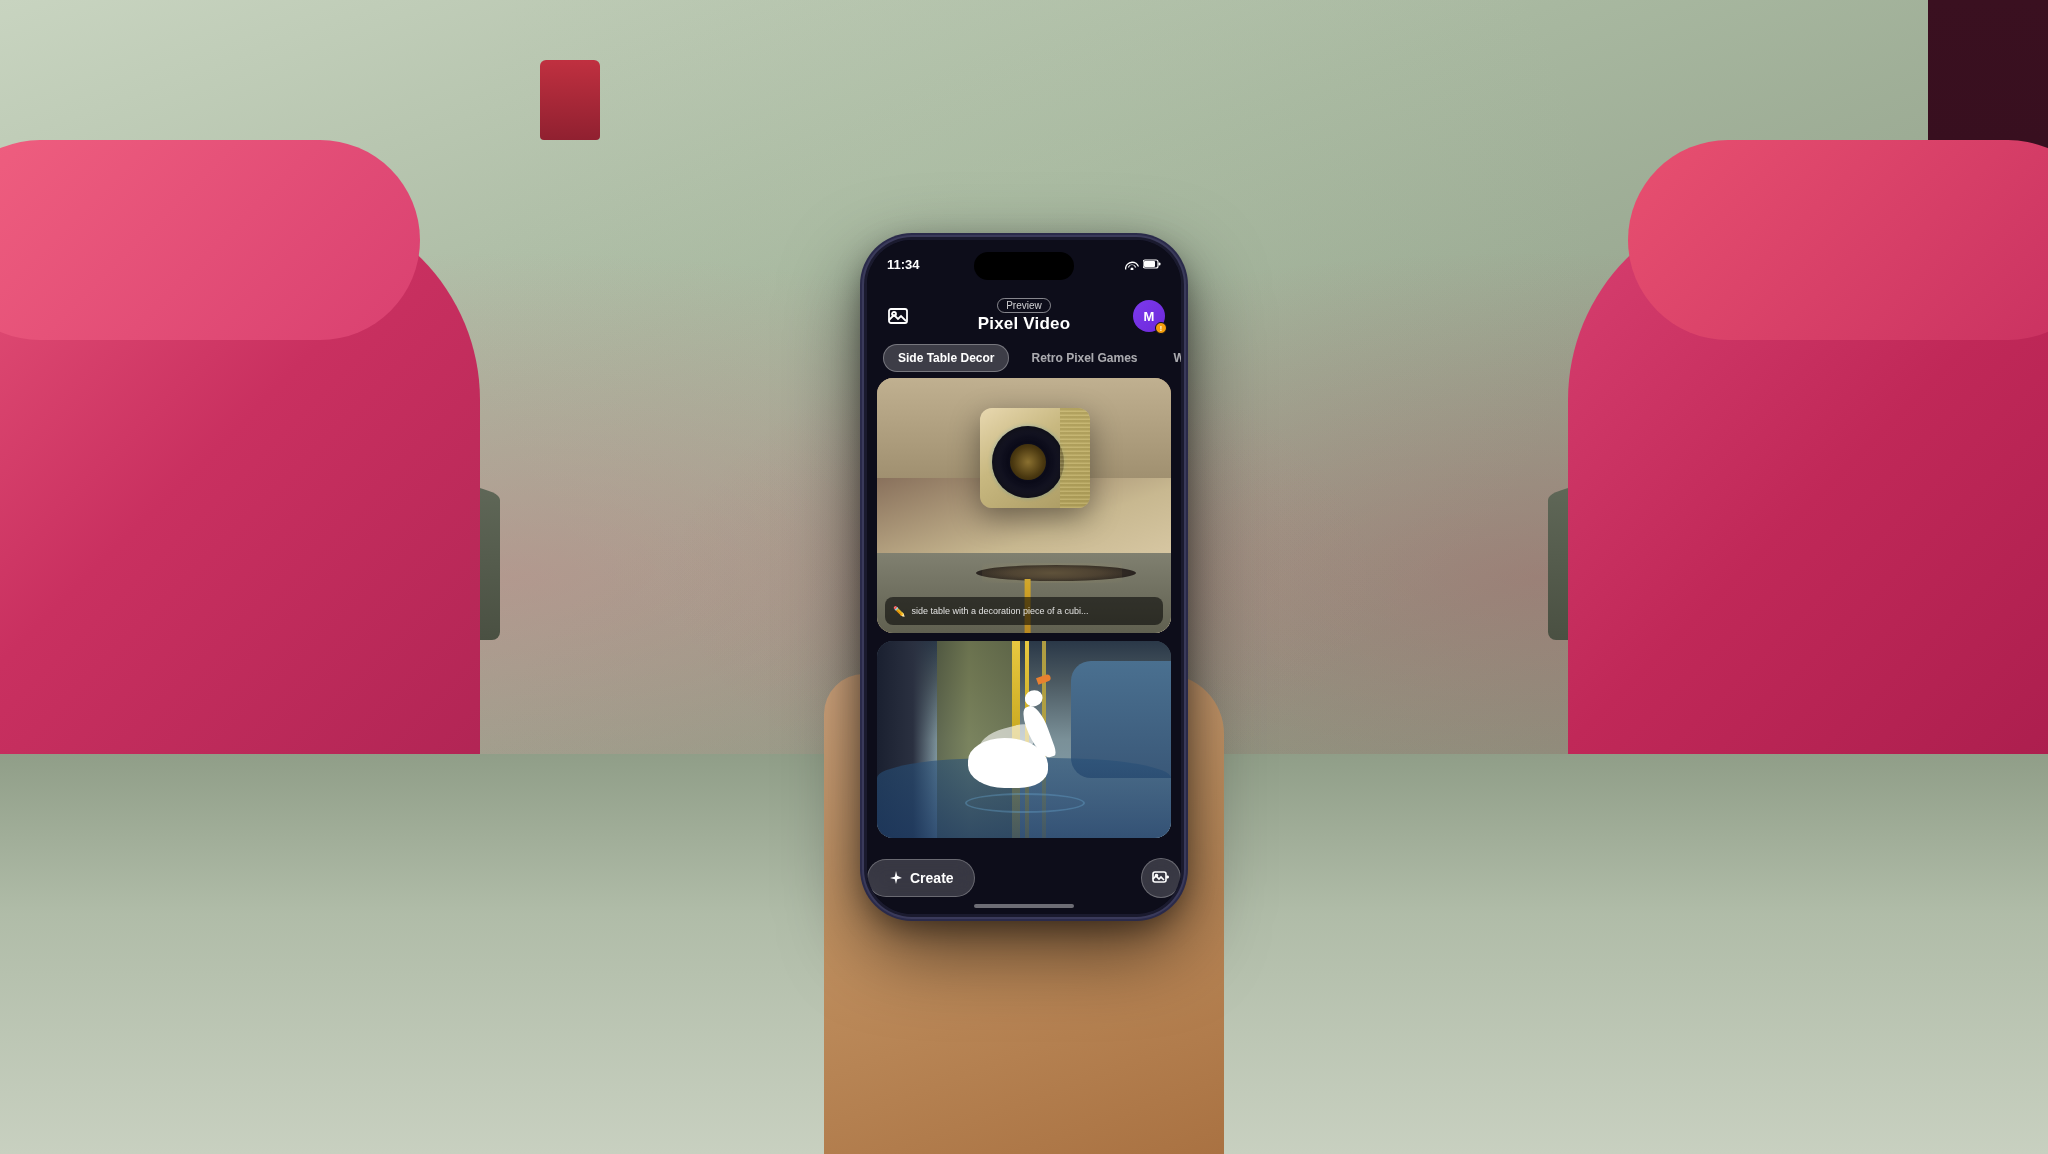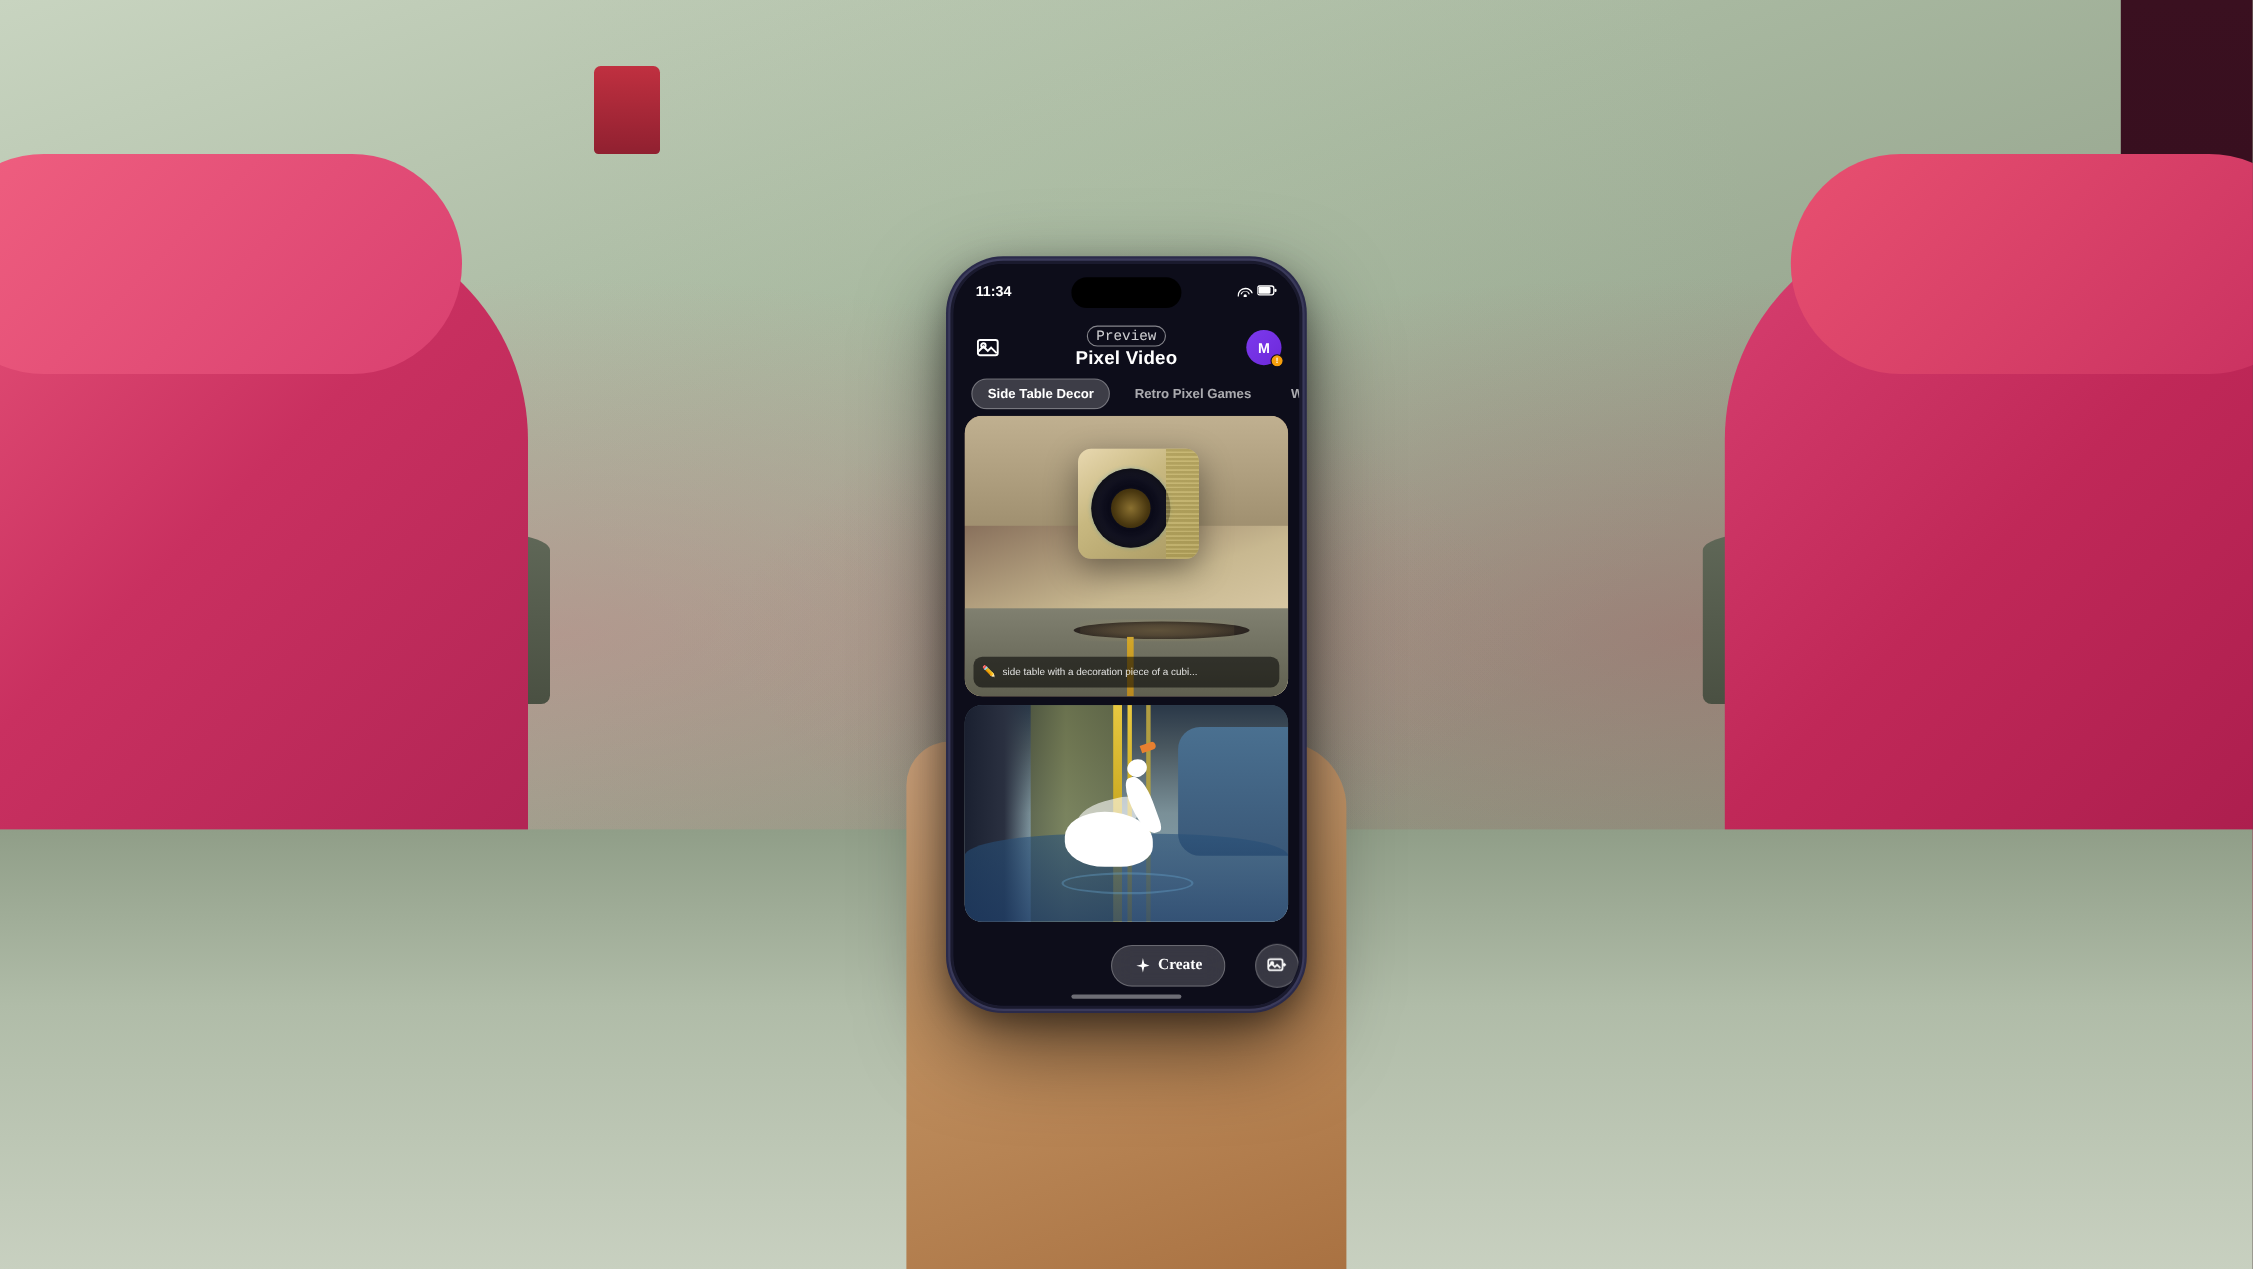--- a/index.html
+++ b/index.html
@@ -254,24 +254,23 @@
       flex-direction: column;
       align-items: center;
       gap: 1px;
     }
 
     .preview-badge {
       background: transparent;
       border: 1px solid rgba(255,255,255,0.5);
       border-radius: 10px;
       padding: 1px 8px;
-      font-size: 13px;
+      font-size: 10px;
       color: rgba(255,255,255,0.8);
       font-weight: 500;
-      font-family: Liberation Mono, monospace;
     }
 
     .app-title {
       color: #fff;
       font-size: 17px;
       font-weight: 700;
       letter-spacing: 0.2px;
     }
 
     .avatar-circle {
@@ -551,24 +550,23 @@
     }
 
     
     .action-bar {
       position: absolute;
       bottom: 16px;
       left: 0;
       right: 0;
       display: flex;
       align-items: center;
-      justify-content: flex-end;
+      justify-content: space-between;
       gap: 27px;
       z-index: 20;
-      font-family: Liberation Serif, serif;
     }
 
     .create-button {
       background: rgba(255,255,255,0.18);
       backdrop-filter: blur(10px);
       border: 1px solid rgba(255,255,255,0.25);
       border-radius: 24px;
       padding: 10px 20px;
       display: flex;
       align-items: center;

